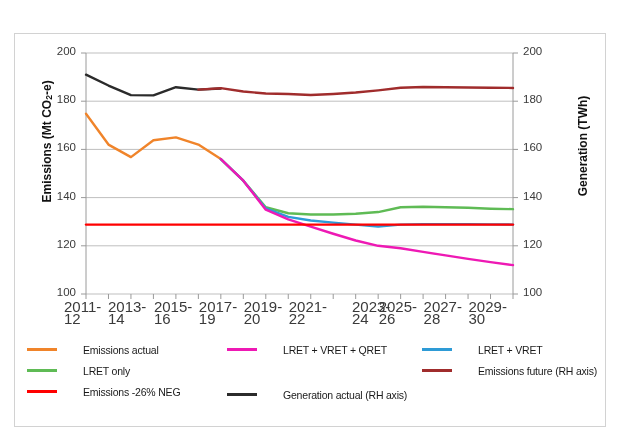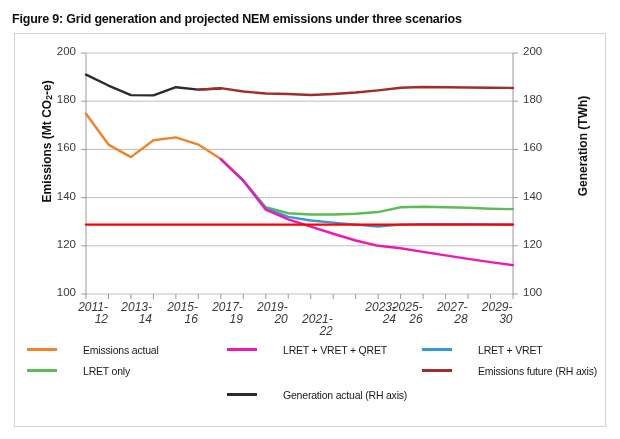--- a/index.html
+++ b/index.html
@@ -78,25 +78,24 @@
     text-align: right;
     width: 34px;
   }
   .tick-label.right {
     text-align: left;
     width: 34px;
   }
   .xtick-label {
     position: absolute;
     width: 44px;
-    text-align: right;
-    font-size: 12px;
+    text-align: left;
+    font-size: 15px;
     line-height: 12px;
     color: #3a3a3a;
-    font-style: italic;
   }
   #legend {
     position: absolute;
     left: 12px;
     top: 305px;
     width: 570px;
     height: 72px;
   }
   .legend-row {
     position: relative;
@@ -122,21 +121,20 @@
     letter-spacing: -0.2px;
     padding-left: 21px;
   }
   .sub { font-size: 0.72em; vertical-align: -0.22em; }
 </style>
 </head>
 <body>
 
 <div id="figure">
 
-  <div id="figure-title">Figure 9: Grid generation and projected NEM emissions under three scenarios</div>
 
   <div id="chart-frame">
 
     <div class="axis-title" id="y-axis-left-title"><span>Emissions (Mt CO</span><span class="sub">2</span><span>-e)</span></div>
     <div class="axis-title" id="y-axis-right-title">Generation (TWh)</div>
 
     <svg id="plot-svg" width="592" height="394" viewBox="0 0 592 394">
       <g id="gridlines">
           <line x1="71" y1="19" x2="498" y2="19" stroke="#bfbfbf" stroke-width="1"></line>
           <line x1="71" y1="67.19999999999999" x2="498" y2="67.19999999999999" stroke="#bfbfbf" stroke-width="1"></line>
@@ -209,21 +207,21 @@
         <div class="tick-label right" style="left: 508px; top: 155.6px;">140</div>
         <div class="tick-label right" style="left: 508px; top: 203.8px;">120</div>
         <div class="tick-label right" style="left: 508px; top: 252px;">100</div>
       </div>
     <div id="x-tick-labels">
         <div class="xtick-label" style="left: 49px; top: 267px;"><span>2011-</span><br><span>12</span></div>
         <div class="xtick-label" style="left: 93px; top: 267px;"><span>2013-</span><br><span>14</span></div>
         <div class="xtick-label" style="left: 138.895px; top: 267px;"><span>2015-</span><br><span>16</span></div>
         <div class="xtick-label" style="left: 183.842px; top: 267px;"><span>2017-</span><br><span>19</span></div>
         <div class="xtick-label" style="left: 228.789px; top: 267px;"><span>2019-</span><br><span>20</span></div>
-        <div class="xtick-label" style="left: 273.737px; top: 267px; margin-top: 12px;"><span>2021-</span><br><span>22</span></div>
+        <div class="xtick-label" style="left: 273.737px; top: 267px;"><span>2021-</span><br><span>22</span></div>
         <div class="xtick-label" style="left: 337px; top: 267px;"><span>2023-</span><br><span>24</span></div>
         <div class="xtick-label" style="left: 363.632px; top: 267px;"><span>2025-</span><br><span>26</span></div>
         <div class="xtick-label" style="left: 408.579px; top: 267px;"><span>2027-</span><br><span>28</span></div>
         <div class="xtick-label" style="left: 453.526px; top: 267px;"><span>2029-</span><br><span>30</span></div>
       </div>
 
     <div id="legend">
         <div class="legend-row">
           <div class="legend-item" style="left: 0px;">
             <span class="legend-swatch" style="background: rgb(240, 132, 42);"></span>
@@ -245,15 +243,21 @@
           </div>
           <div class="legend-item" style="left: 200px; margin-top: 24px;">
             <span class="legend-swatch" style="background: rgb(43, 43, 43);"></span>
             <span class="legend-text">Generation actual (RH axis)</span>
           </div>
           <div class="legend-item" style="left: 395px;">
             <span class="legend-swatch" style="background: rgb(160, 44, 44);"></span>
             <span class="legend-text">Emissions future (RH axis)</span>
           </div>
         </div>
+        <div class="legend-row">
+          <div class="legend-item" style="left: 0px;">
+            <span class="legend-swatch" style="background: rgb(255, 0, 0);"></span>
+            <span class="legend-text">Emissions -26% NEG</span>
+          </div>
+        </div>
       </div>
   </div>
 </div>
 
 </body></html>

